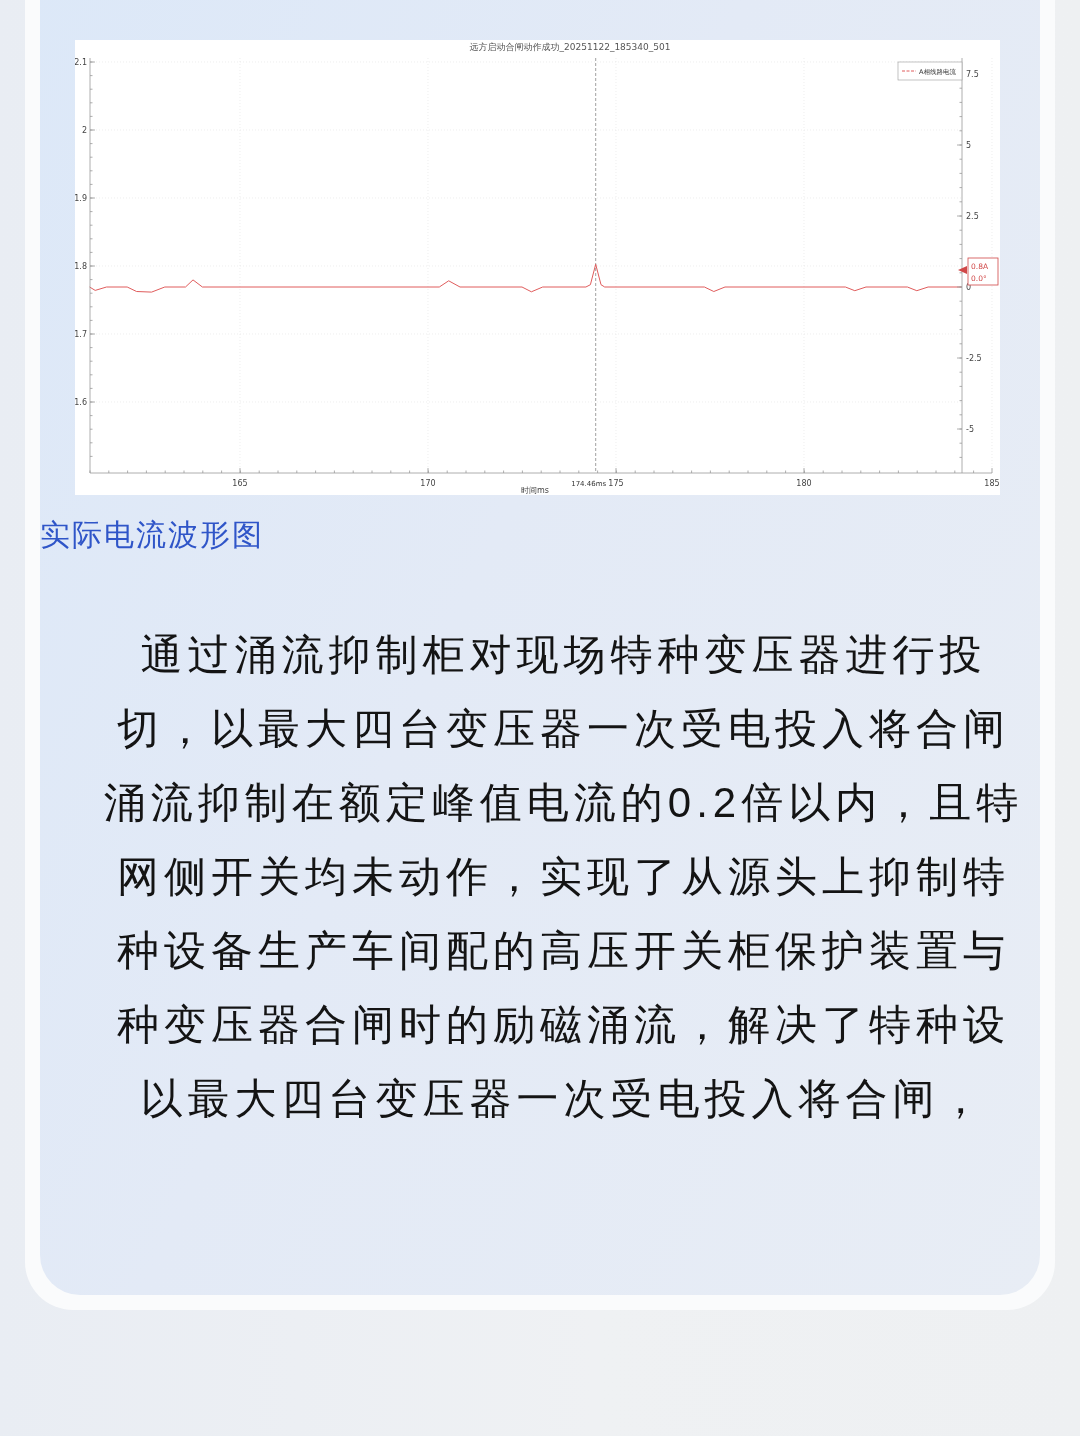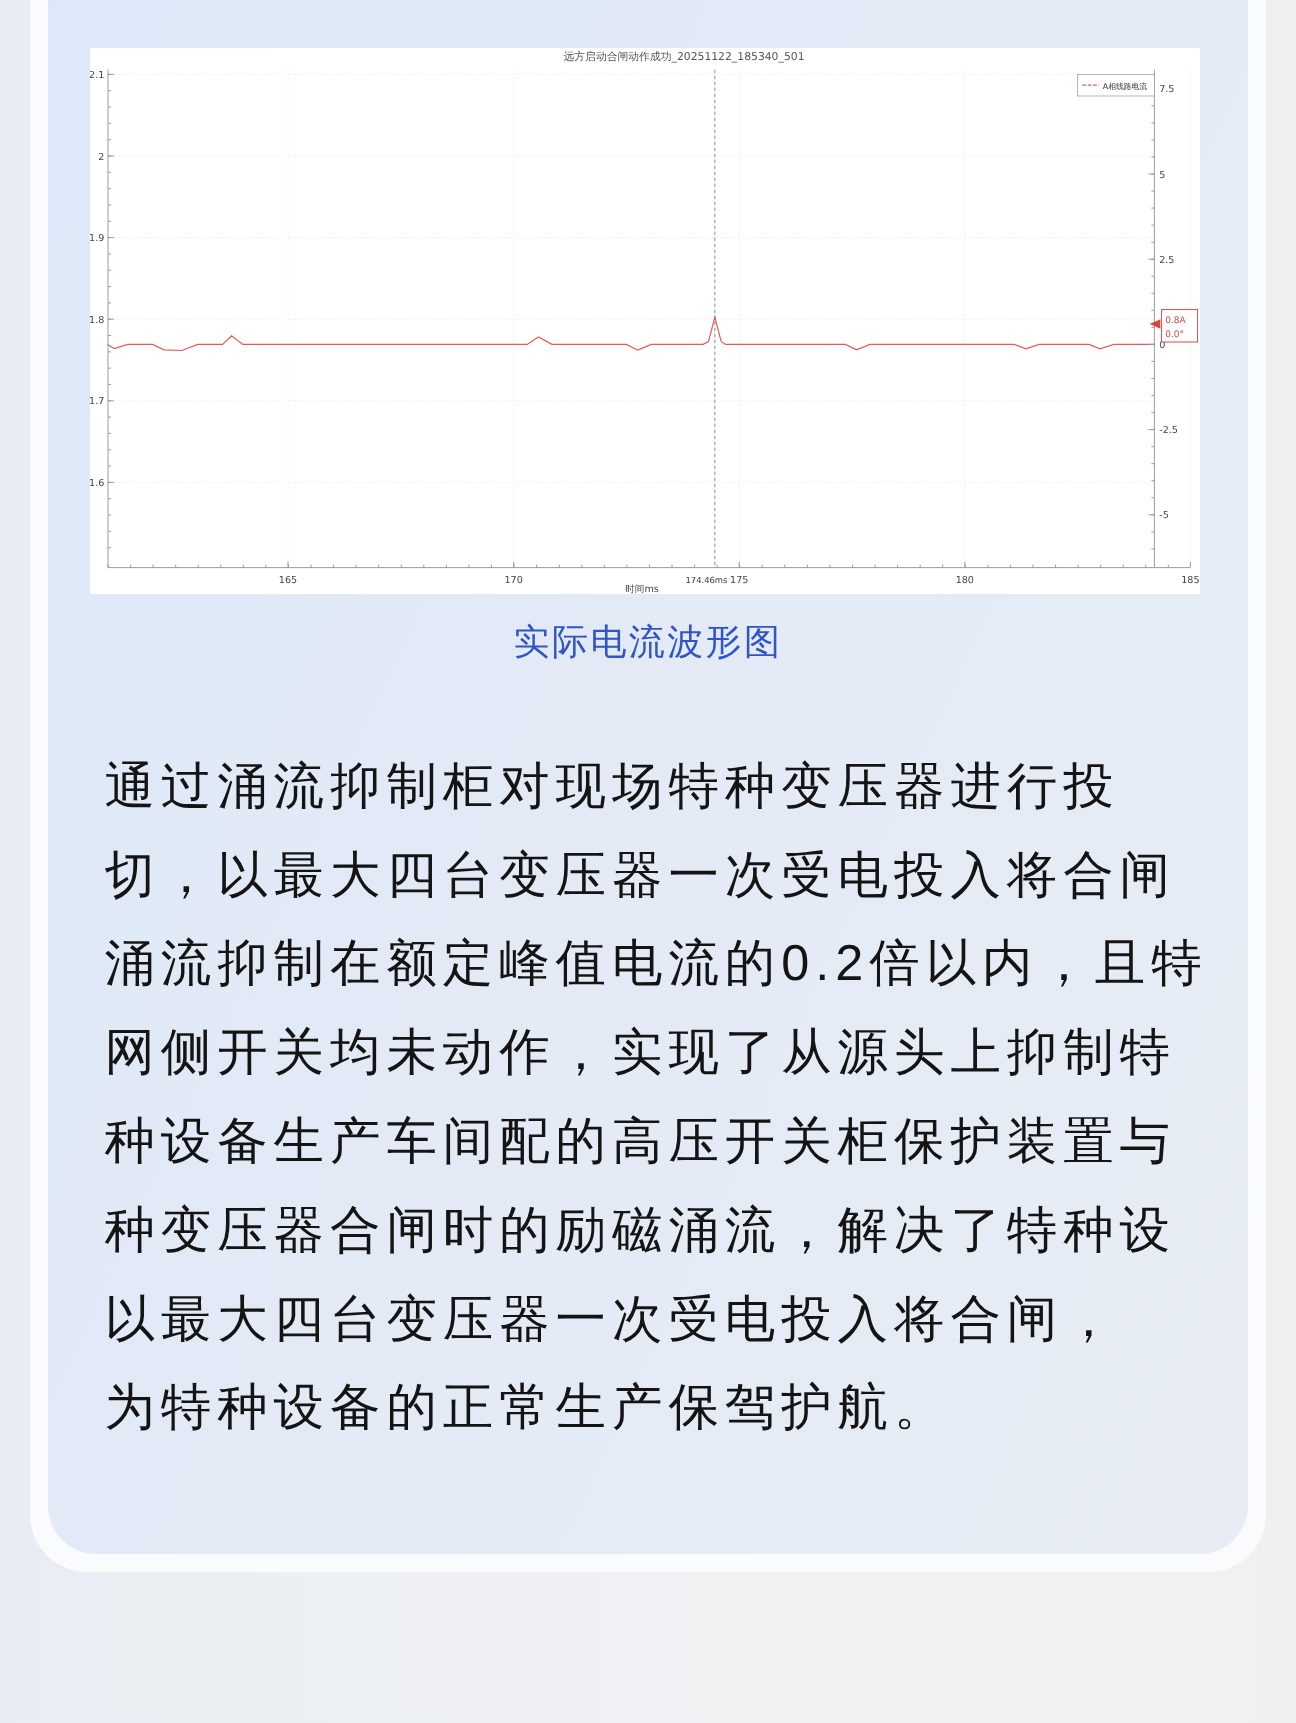--- a/index.html
+++ b/index.html
@@ -15,25 +15,25 @@
   .inner-card{
     position:absolute;left:40px;top:-60px;width:1000px;height:1355px;
     background:linear-gradient(115deg,#dce8f8 0%,#e3eaf6 45%,#e8edf5 100%);
     border-radius:40px;box-sizing:border-box;padding-top:100px;
   }
   .chart-panel{
     width:925px;height:455px;margin-left:35px;background:#ffffff;
   }
   .chart-panel svg{display:block;}
   .figure-caption{
-    margin-top:20px;text-align:center;font-size:30px;letter-spacing:2px;
+    margin-top:20px;font-size:30px;letter-spacing:2px;
     color:#2f55c8;
   }
   .paragraph{
-    margin-top:62px;padding-left:47px;color:#141414;
+    margin-top:62px;padding-left:47px;color:#141414;text-align:center;
   }
   .paragraph .line{
     font-size:42px;line-height:74px;letter-spacing:5px;white-space:nowrap;
   }
 </style>
 </head>
 <body>
 
 <div class="outer-card"></div>
 
@@ -224,16 +224,15 @@
   <div class="figure-caption">实际电流波形图</div>
 
   <div class="paragraph">
     <div class="line">通过涌流抑制柜对现场特种变压器进行投</div>
     <div class="line">切，以最大四台变压器一次受电投入将合闸</div>
     <div class="line">涌流抑制在额定峰值电流的0.2倍以内，且特</div>
     <div class="line">网侧开关均未动作，实现了从源头上抑制特</div>
     <div class="line">种设备生产车间配的高压开关柜保护装置与</div>
     <div class="line">种变压器合闸时的励磁涌流，解决了特种设</div>
     <div class="line">以最大四台变压器一次受电投入将合闸，</div>
-    <div class="line">为特种设备的正常生产保驾护航。</div>
   </div>
 
 </div>
 
 </body></html>

